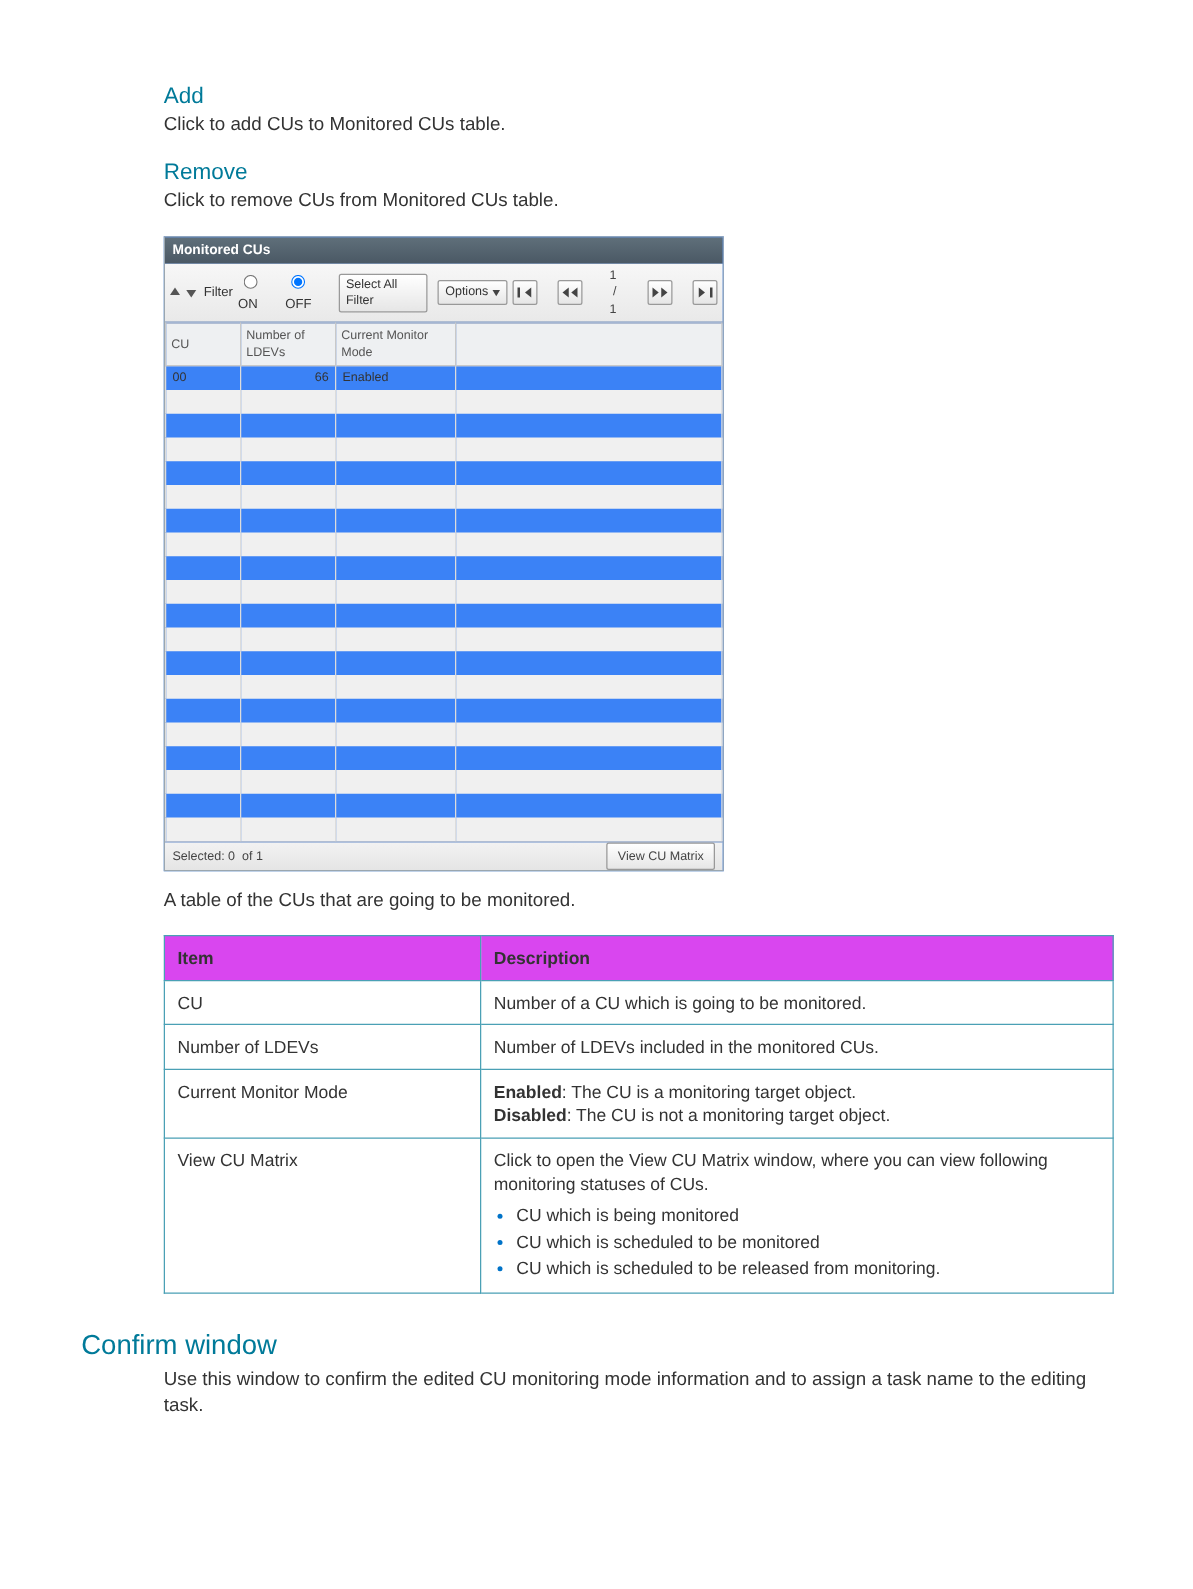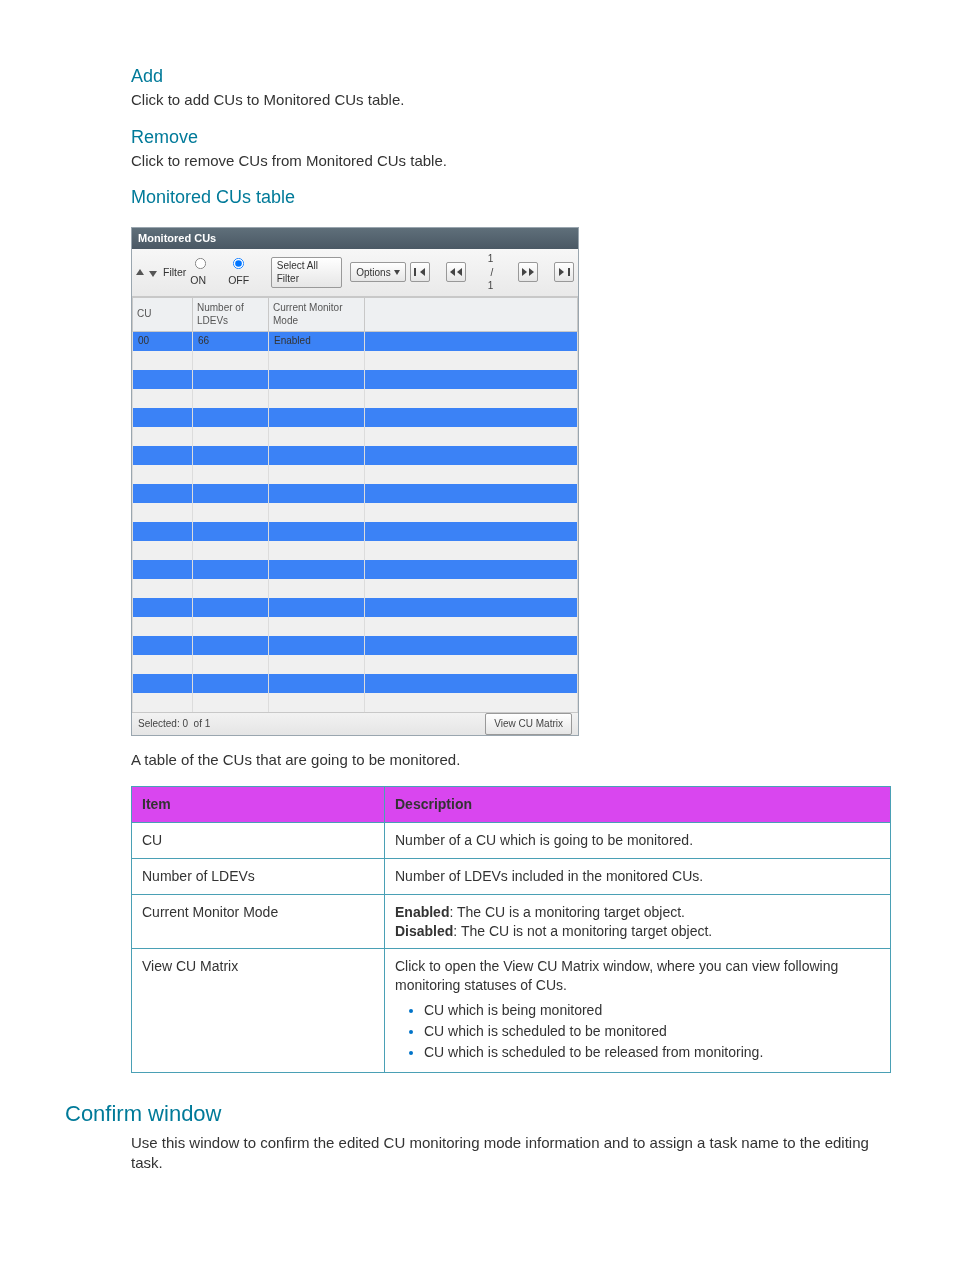--- a/index.html
+++ b/index.html
@@ -69,21 +69,21 @@
   .grid {
     width:100%; border-collapse:collapse; table-layout:fixed;
   }
   .grid th {
     background:#eef0f2; border:1px solid #c8c8c8; font-weight:400; color:#555;
     font-size:10px; padding:3px 4px; text-align:left; height:22px; vertical-align:middle;
   }
   .grid td { border-left:1px solid #dcdcdc; border-right:1px solid #dcdcdc;
     font-size:10px; padding:2px 5px; height:15px; }
   .grid tbody tr:nth-child(even) td { background: var(--alt-row); }
-  .grid .num { }
+  .grid .num { text-align:right; }
   .panel-footer{
     display:flex; align-items:center; padding:0 6px;
     background:linear-gradient(#f2f2f2,#e5e5e5);
     border-top:1px solid #c8c8c8; font-size:10px; color:#444;
   }
   .panel-footer .spacer{flex:1;}
   
   table.desc {
     width: 760px;
     border-collapse: collapse;
@@ -91,21 +91,21 @@
   }
   table.desc th, table.desc td {
     border: 1px solid var(--border-teal);
     padding: 8px 10px;
     vertical-align: top;
     font-size: 14px;
     text-align:left;
   }
   table.desc th { font-weight:700; background:#d946ef; }
   table.desc ul { margin:6px 0 0 0; padding-left:18px; }
-  table.desc li { margin:2px 11px; }
+  table.desc li { margin:2px 0; }
   table.desc li::marker { color: var(--link-blue); }
   
   .g-first::before{content:"";border-left:2px solid #444;height:8px;display:inline-block;margin-right:1px;}
   .g-first::after,.g-prev::before{content:"";display:inline-block;width:0;height:0;border-top:4px solid transparent;border-bottom:4px solid transparent;border-right:5px solid #444;}
   .g-prev .g-prev2{display:inline-block;width:0;height:0;border-top:4px solid transparent;border-bottom:4px solid transparent;border-right:5px solid #444;margin-left:-1px;}
   .g-next::before,.g-last::before{content:"";display:inline-block;width:0;height:0;border-top:4px solid transparent;border-bottom:4px solid transparent;border-left:5px solid #444;}
   .g-next .g-next2{display:inline-block;width:0;height:0;border-top:4px solid transparent;border-bottom:4px solid transparent;border-left:5px solid #444;margin-left:-1px;}
   .g-last::after{content:"";border-right:2px solid #444;height:8px;display:inline-block;margin-left:1px;}
 </style>
 </head>
@@ -113,21 +113,20 @@
 
 <div class="page">
 
   <div class="indent">
     <h3 class="sub">Add</h3>
     <p>Click to add CUs to Monitored CUs table.</p>
 
     <h3 class="sub">Remove</h3>
     <p>Click to remove CUs from Monitored CUs table.</p>
 
-    <h3 class="sub">Monitored CUs table</h3>
 
     <div class="panel">
       <div class="panel-title">Monitored CUs</div>
 
       <div class="toolbar">
         <span class="filter-label"></span>
         <span class="filter-label2"></span>
         <span>Filter</span>
         <label>
           <input type="radio" name="flt" style="">

